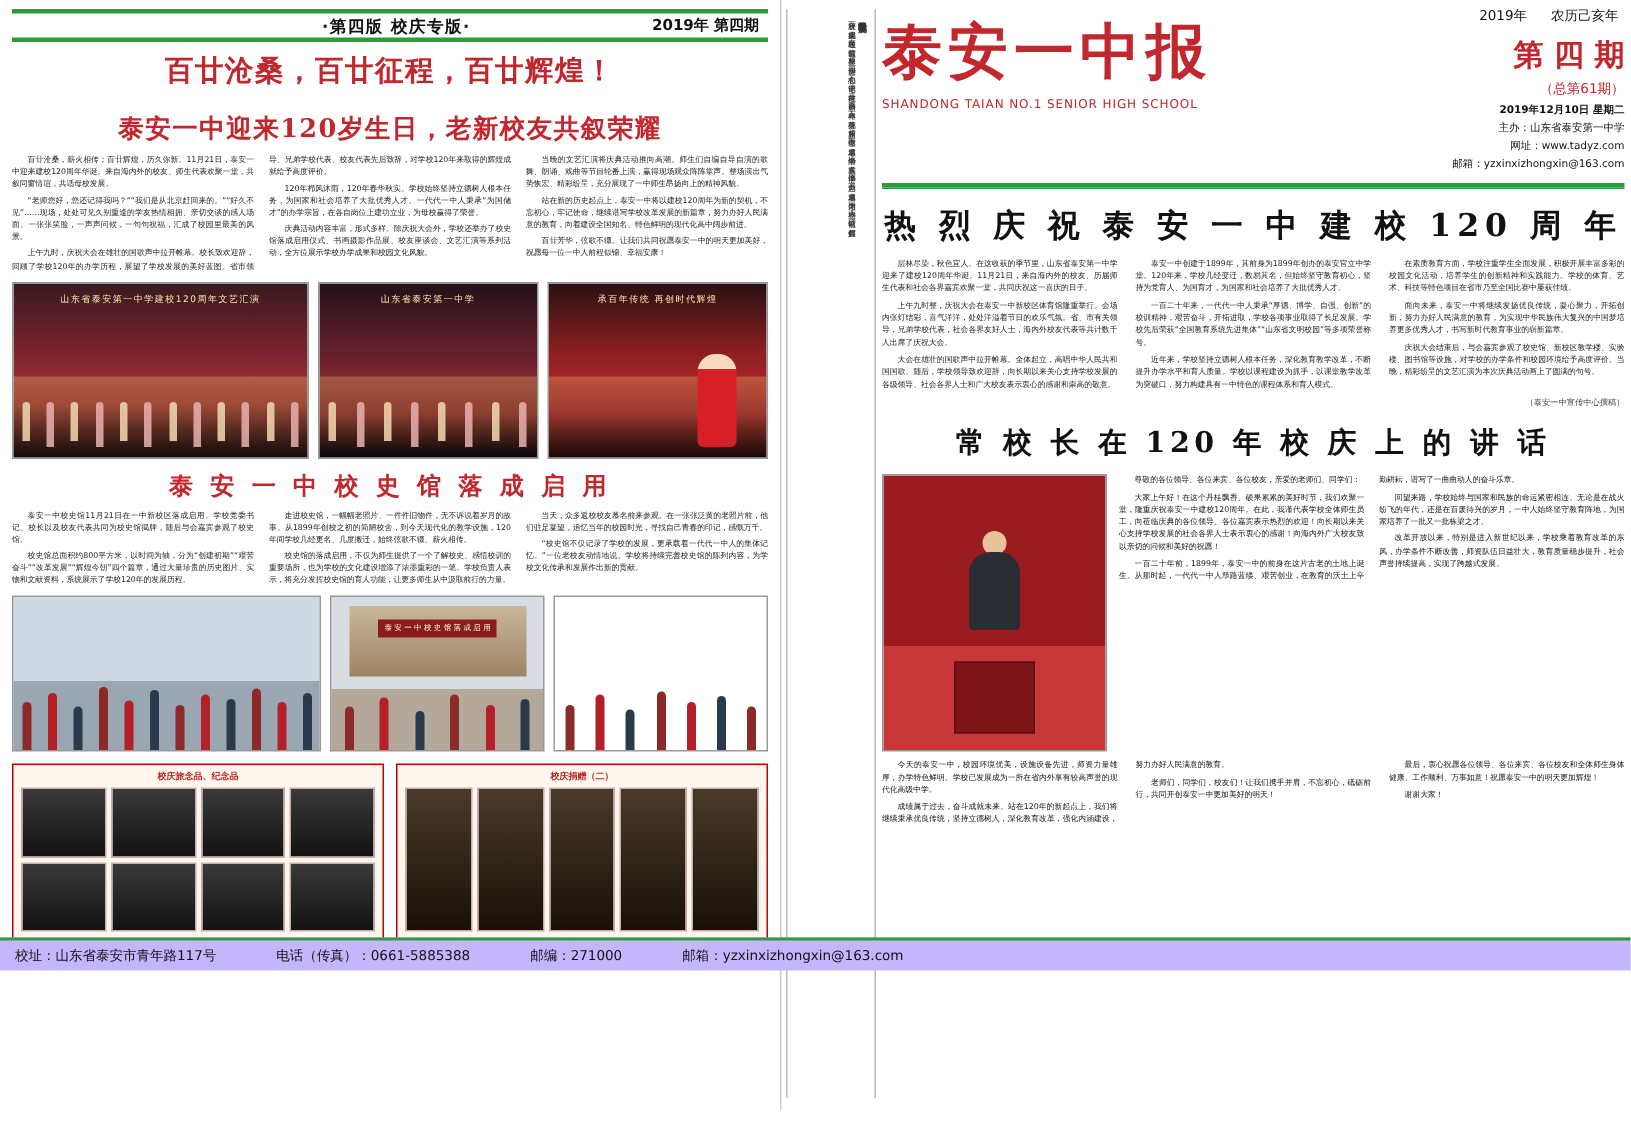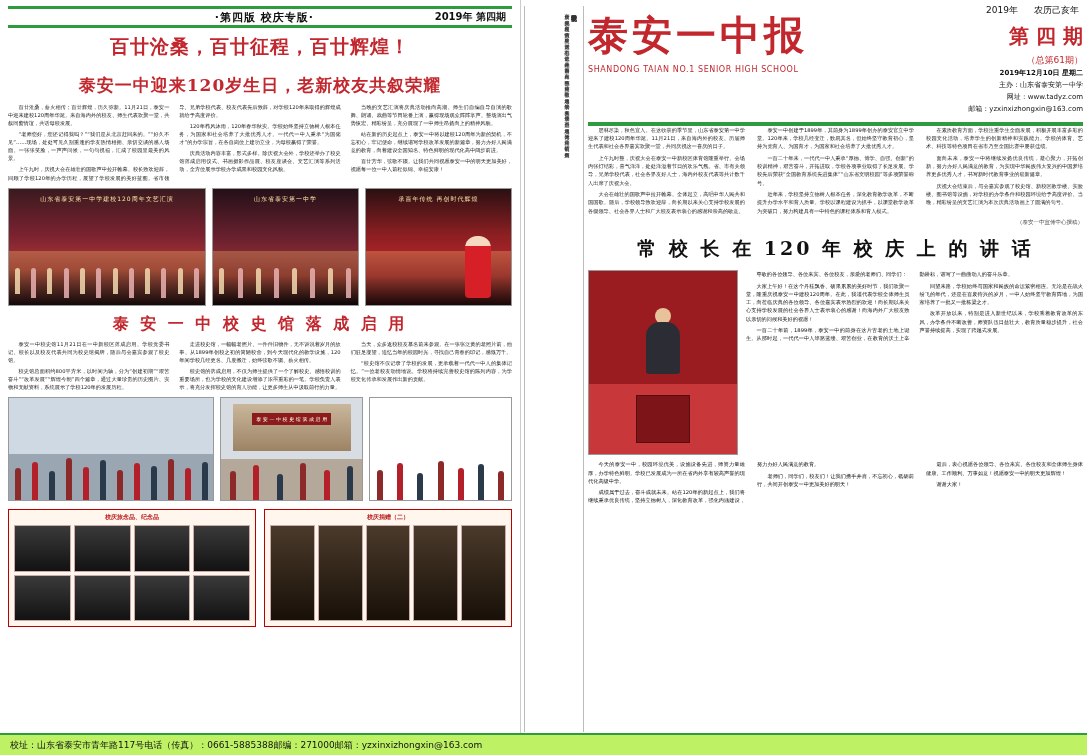--- a/index.html
+++ b/index.html
@@ -4,21 +4,21 @@
 <style>
   * { box-sizing: border-box; }
   html, body { margin:0; padding:0; }
   body {
     width: 1087px; height: 755px;
     background: #ffffff;
     font-family: "DejaVu Sans", "Liberation Sans", sans-serif;
     overflow: hidden;
     color: #111;
   }
-  .page { position: relative; width:1087px; height:755px;border-radius:23px; }
+  .page { position: relative; width:1087px; height:647px;border-radius:23px; }
 
   
   .left-page {
     position:absolute; left:0; top:0; width:520px; height:755px;
     padding: 6px 8px 0 8px;
   }
   .lp-header {
     display:flex; align-items:center; justify-content:space-between;
     border-top: 3px solid #2e9b3f; border-bottom: 3px solid #2e9b3f;
     padding: 2px 6px; height: 22px; margin-bottom:4px;
@@ -87,21 +87,21 @@
   .ph3 { flex:1; height:118px; border:1px solid #b00; background:#fff7ee; position:relative; }
   .ph3 .cap { position:absolute; top:3px; left:0; right:0; text-align:center; font-size:6px; color:#b22; font-weight:bold; }
   .grid4 { position:absolute; top:15px; left:5px; right:5px; bottom:5px; display:grid; grid-template-columns:repeat(4,1fr); grid-template-rows:repeat(2,1fr); gap:3px; }
   .grid4 div { background:linear-gradient(180deg,#3a3a3a,#121212); border:1px solid #caa; }
   .grid5 { position:absolute; top:15px; left:5px; right:5px; bottom:5px; display:grid; grid-template-columns:repeat(5,1fr); gap:3px; }
   .grid5 div { background:linear-gradient(180deg,#4a3a2a,#181008); border:1px solid #caa; }
 
   .footer-bar {
     position:absolute; left:0; bottom:0; width:1087px; height:22px;
     border-top:2px solid #2e9b3f; display:flex; align-items:center;
-    font-size:9px; padding-left:10px; background:#bef264;
+    font-size:9px; padding-left:10px; gap:40px; background:#c4b5fd;
   }
 
   
   .mid-col {
     position:absolute; left:524px; top:6px; width:60px; height:726px;
     border-left:1px solid #bbb; border-right:1px solid #bbb;
     padding:4px 4px; font-size:5px; line-height:1.5; color:#333;
     writing-mode: vertical-rl; text-orientation: upright;
     overflow:hidden;
   }
@@ -345,20 +345,21 @@
         <div class="issue2">（总第61期）</div>
         <div class="date">2019年12月10日 星期二</div>
         <div>主办：山东省泰安第一中学</div>
         <div>网址：www.tadyz.com</div>
         <div>邮箱：yzxinxizhongxin@163.com</div>
       </div>
     </div>
 
     <div class="rp-rule"></div>
 
+    <div class="rp-head1">热 烈 庆 祝 泰 安 一 中 建 校 120 周 年</div>
     <div class="rp-cols">
       <p>层林尽染，秋色宜人。在这收获的季节里，山东省泰安第一中学迎来了建校120周年华诞。11月21日，来自海内外的校友、历届师生代表和社会各界嘉宾欢聚一堂，共同庆祝这一喜庆的日子。</p>
       <p>上午九时整，庆祝大会在泰安一中新校区体育馆隆重举行。会场内张灯结彩，喜气洋洋，处处洋溢着节日的欢乐气氛。省、市有关领导，兄弟学校代表，社会各界友好人士，海内外校友代表等共计数千人出席了庆祝大会。</p>
       <p>大会在雄壮的国歌声中拉开帷幕。全体起立，高唱中华人民共和国国歌。随后，学校领导致欢迎辞，向长期以来关心支持学校发展的各级领导、社会各界人士和广大校友表示衷心的感谢和崇高的敬意。</p>
       <p>泰安一中创建于1899年，其前身为1899年创办的泰安官立中学堂。120年来，学校几经变迁，数易其名，但始终坚守教育初心，坚持为党育人、为国育才，为国家和社会培养了大批优秀人才。</p>
       <p>一百二十年来，一代代一中人秉承“厚德、博学、自强、创新”的校训精神，艰苦奋斗，开拓进取，学校各项事业取得了长足发展。学校先后荣获“全国教育系统先进集体”“山东省文明校园”等多项荣誉称号。</p>
       <p>近年来，学校坚持立德树人根本任务，深化教育教学改革，不断提升办学水平和育人质量。学校以课程建设为抓手，以课堂教学改革为突破口，努力构建具有一中特色的课程体系和育人模式。</p>
       <p>在素质教育方面，学校注重学生全面发展，积极开展丰富多彩的校园文化活动，培养学生的创新精神和实践能力。学校的体育、艺术、科技等特色项目在省市乃至全国比赛中屡获佳绩。</p>
       <p>面向未来，泰安一中将继续发扬优良传统，凝心聚力，开拓创新，努力办好人民满意的教育，为实现中华民族伟大复兴的中国梦培养更多优秀人才，书写新时代教育事业的崭新篇章。</p>
       <p>庆祝大会结束后，与会嘉宾参观了校史馆、新校区教学楼、实验楼、图书馆等设施，对学校的办学条件和校园环境给予高度评价。当晚，精彩纷呈的文艺汇演为本次庆典活动画上了圆满的句号。</p>

